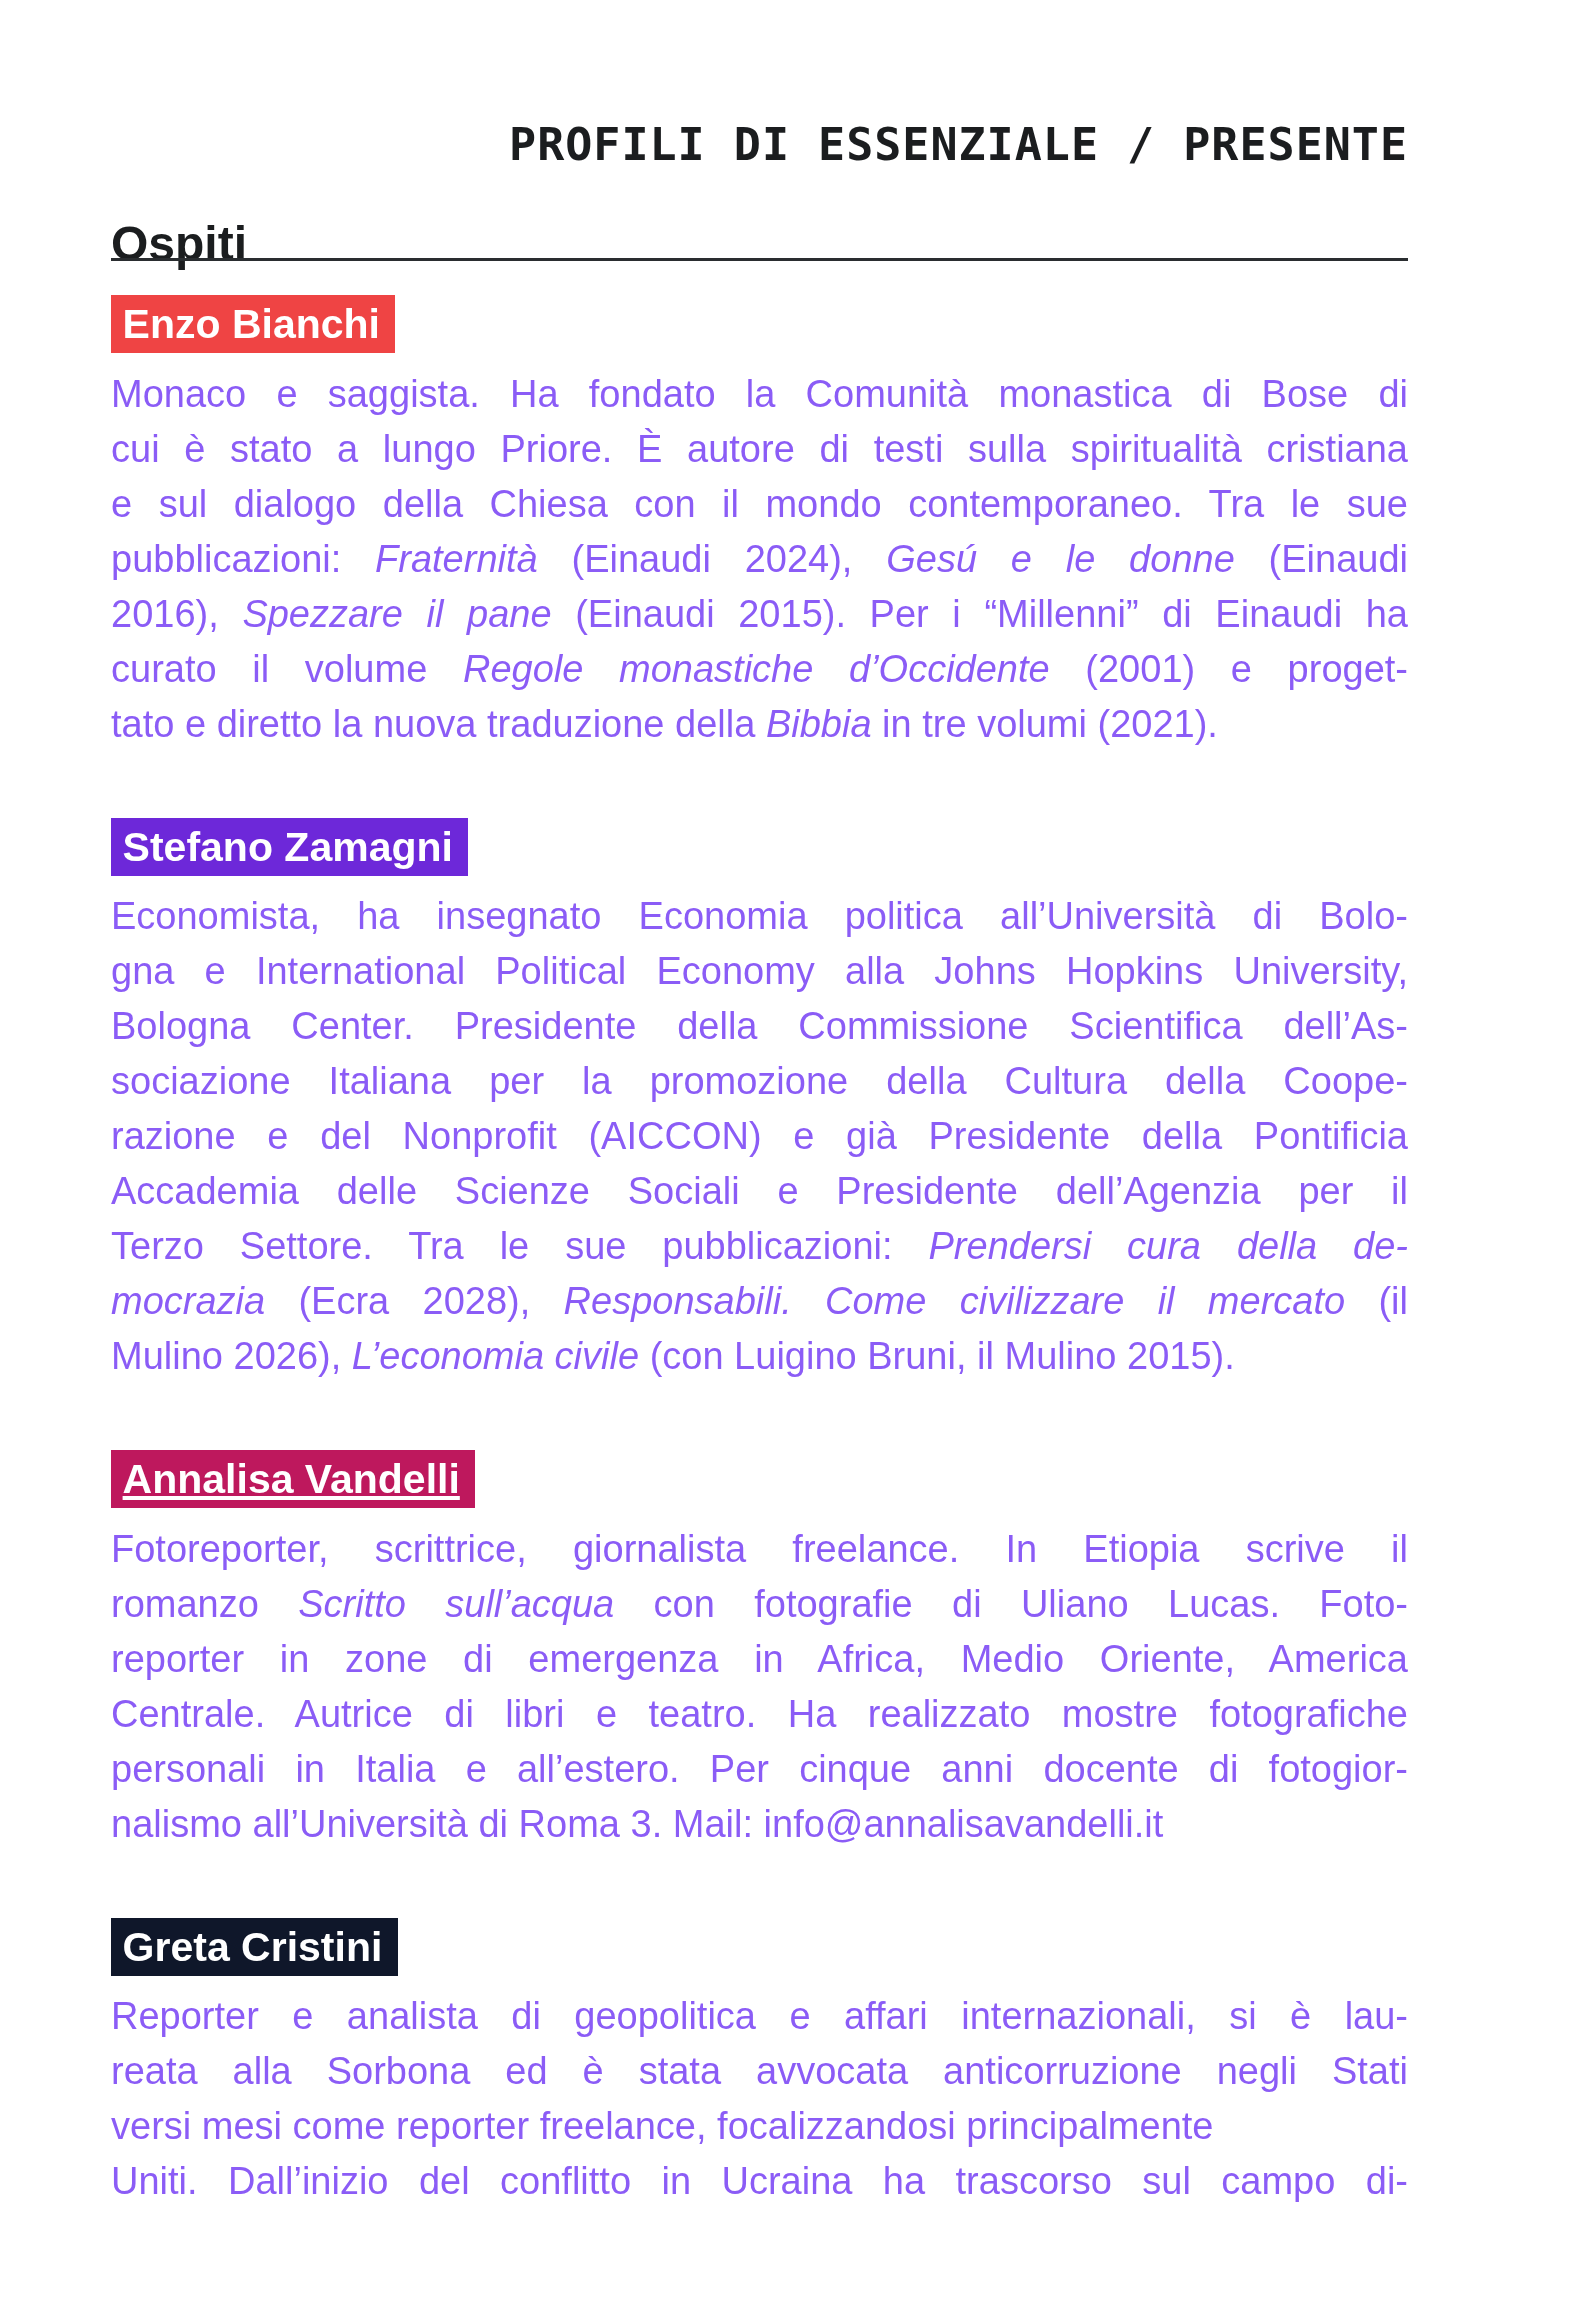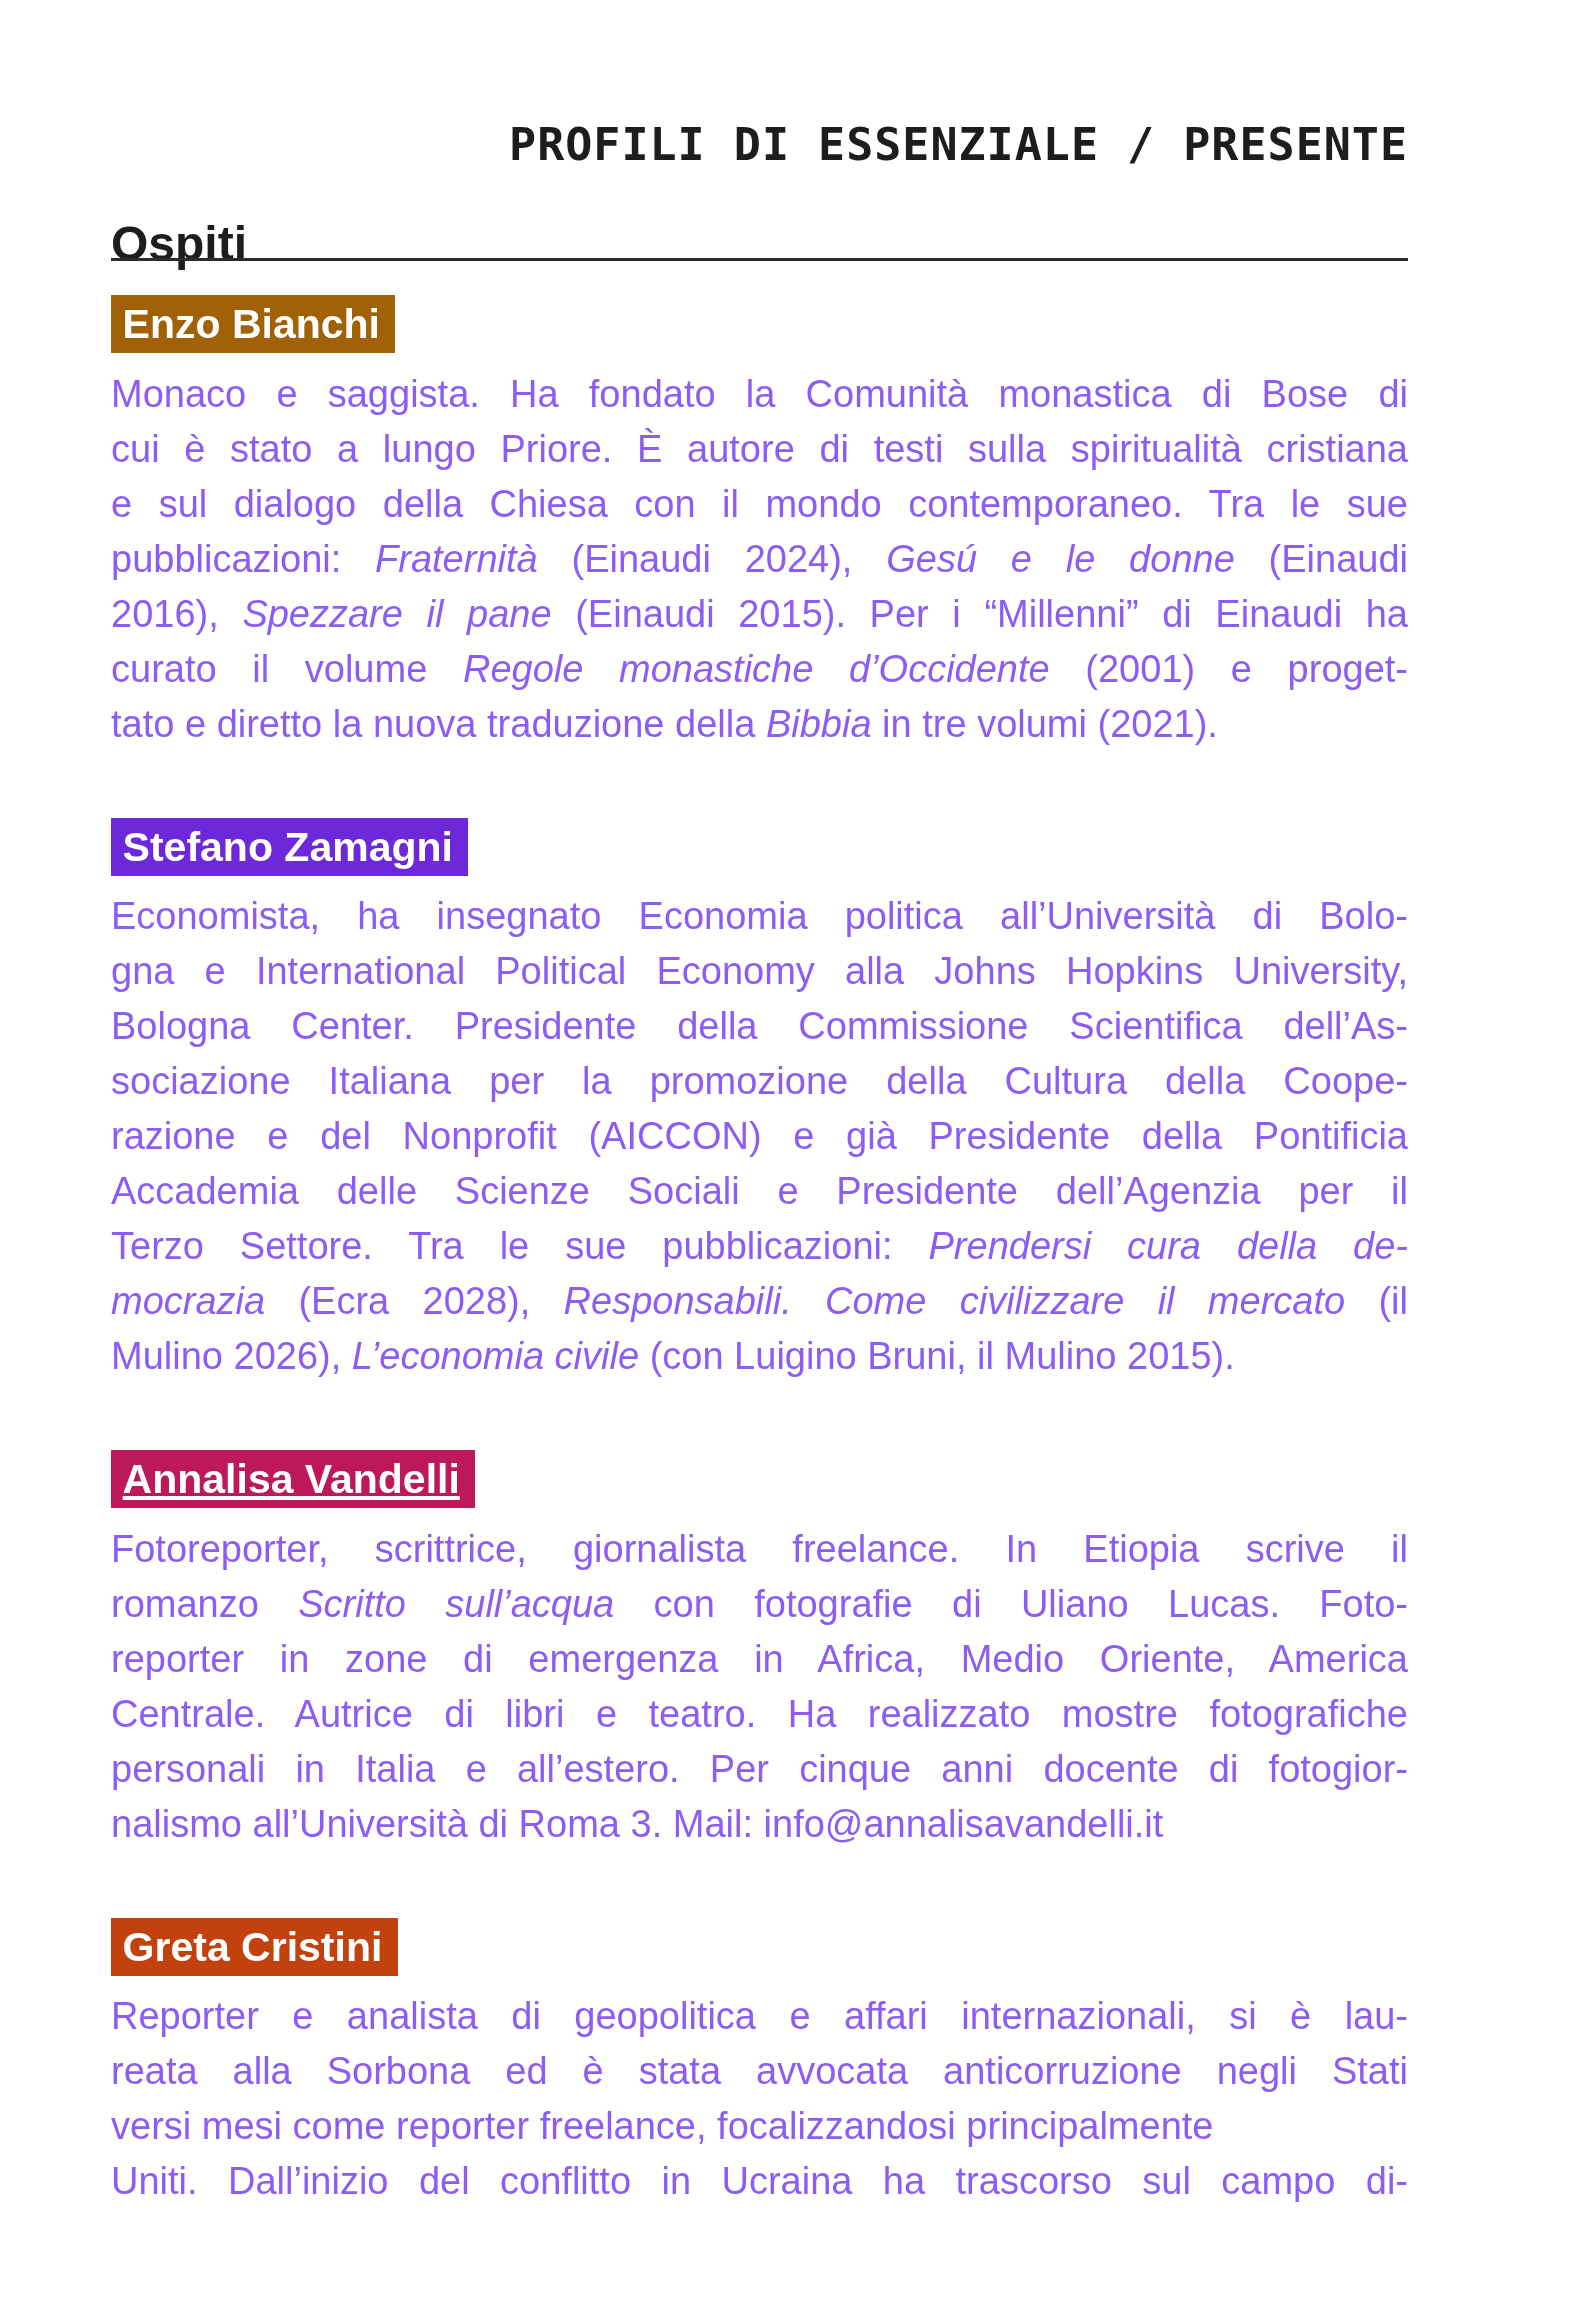--- a/index.html
+++ b/index.html
@@ -79,21 +79,21 @@
 </head>
 <body>
 
 <main class="page">
   <h1 class="doc-title">PROFILI DI ESSENZIALE / PRESENTE</h1>
   <h2 class="section-heading">
     <span>Ospiti</span>
   </h2>
   <div class="profiles">
       <section class="profile">
-        <div class="name-row"><span class="name" style="background: #a16207;">Enzo Bianchi</span></div>
+        <div class="name-row"><span class="name" style="background: #ef4444;">Enzo Bianchi</span></div>
         <div class="bio">
           <div class="bio-line"><span>Monaco e saggista. Ha fondato la Comunità monastica di Bose di</span></div>
           <div class="bio-line"><span>cui è stato a lungo Priore. È autore di testi sulla spiritualità cristiana</span></div>
           <div class="bio-line"><span>e sul dialogo della Chiesa con il mondo contemporaneo. Tra le sue</span></div>
           <div class="bio-line"><span>pubblicazioni: </span><em>Fraternità</em><span> (Einaudi 2024), </span><em>Gesú e le donne</em><span> (Einaudi</span></div>
           <div class="bio-line"><span>2016), </span><em>Spezzare il pane</em><span> (Einaudi 2015). Per i “Millenni” di Einaudi ha</span></div>
           <div class="bio-line"><span>curato il volume </span><em>Regole monastiche d’Occidente</em><span> (2001) e proget-</span></div>
           <div class="bio-line last"><span>tato e diretto la nuova traduzione della </span><em>Bibbia</em><span> in tre volumi (2021).</span></div>
         </div>
       </section>
@@ -116,21 +116,21 @@
         <div class="bio">
           <div class="bio-line"><span>Fotoreporter, scrittrice, giornalista freelance. In Etiopia scrive il</span></div>
           <div class="bio-line"><span>romanzo </span><em>Scritto sull’acqua</em><span> con fotografie di Uliano Lucas. Foto-</span></div>
           <div class="bio-line"><span>reporter in zone di emergenza in Africa, Medio Oriente, America</span></div>
           <div class="bio-line"><span>Centrale. Autrice di libri e teatro. Ha realizzato mostre fotografiche</span></div>
           <div class="bio-line"><span>personali in Italia e all’estero. Per cinque anni docente di fotogior-</span></div>
           <div class="bio-line last"><span>nalismo all’Università di Roma 3. Mail: info@annalisavandelli.it</span></div>
         </div>
       </section>
       <section class="profile">
-        <div class="name-row"><span class="name" style="background: #c2410c;">Greta Cristini</span></div>
+        <div class="name-row"><span class="name" style="background: #0f172a;">Greta Cristini</span></div>
         <div class="bio">
           <div class="bio-line"><span>Reporter e analista di geopolitica e affari internazionali, si è lau-</span></div>
           <div class="bio-line"><span>reata alla Sorbona ed è stata avvocata anticorruzione negli Stati</span></div>
           <div class="bio-line last"><span>versi mesi come reporter freelance, focalizzandosi principalmente</span></div>
           <div class="bio-line"><span>Uniti. Dall’inizio del conflitto in Ucraina ha trascorso sul campo di-</span></div>
         </div>
       </section>
     </div>
 </main>
 

